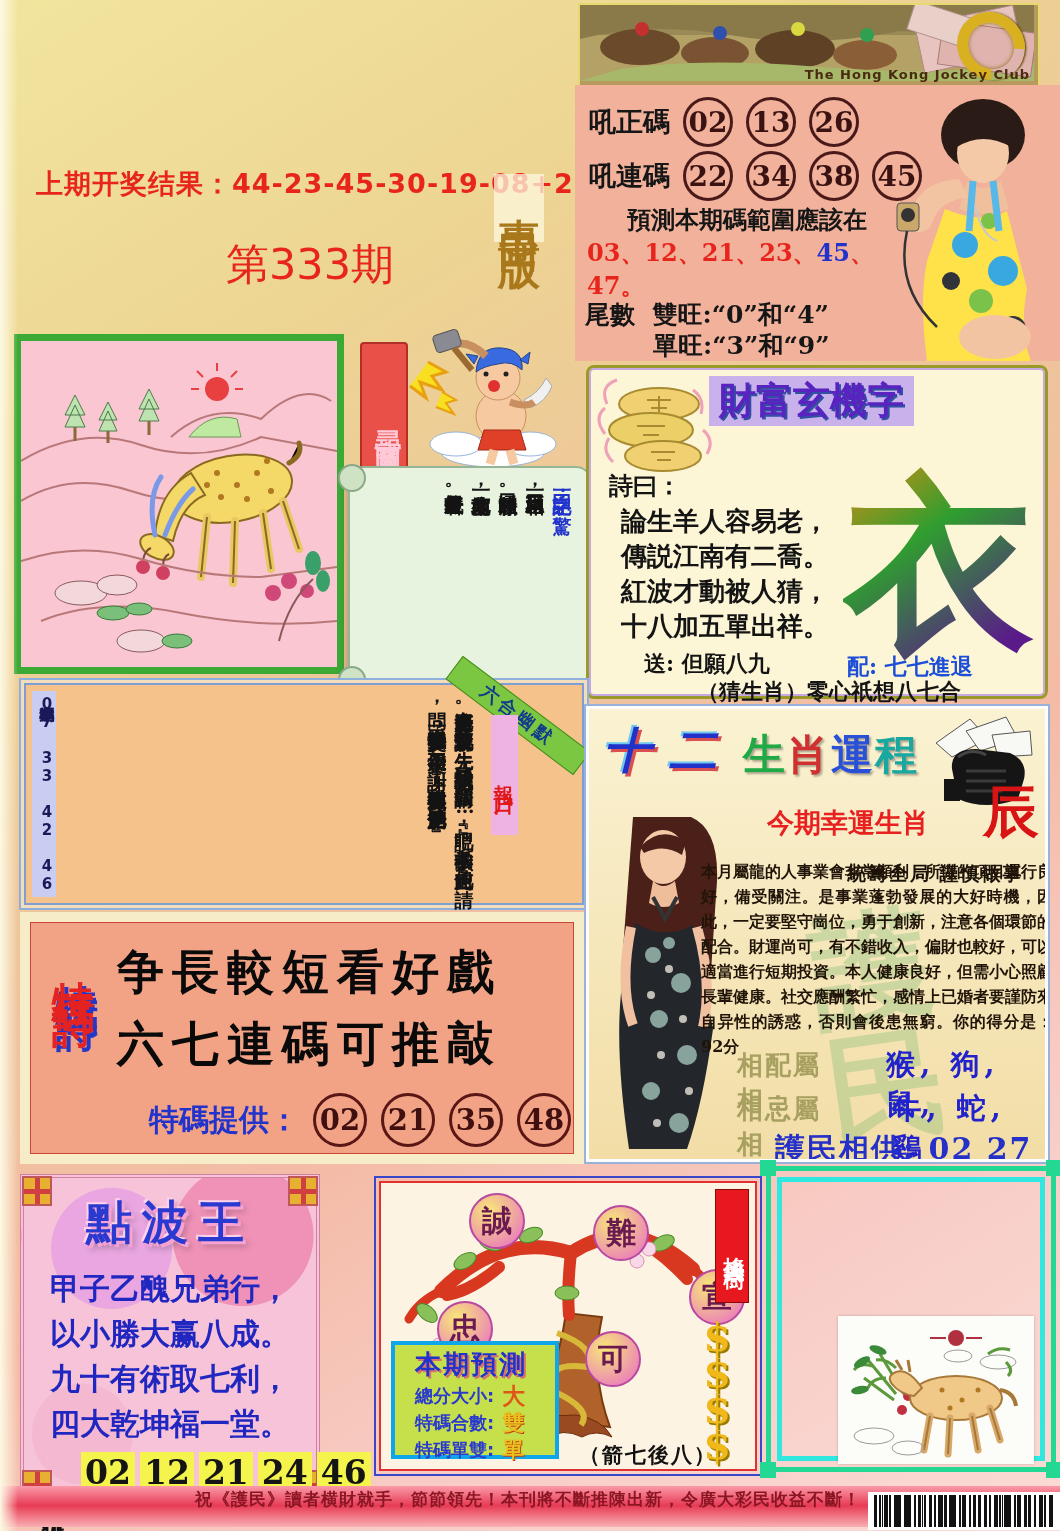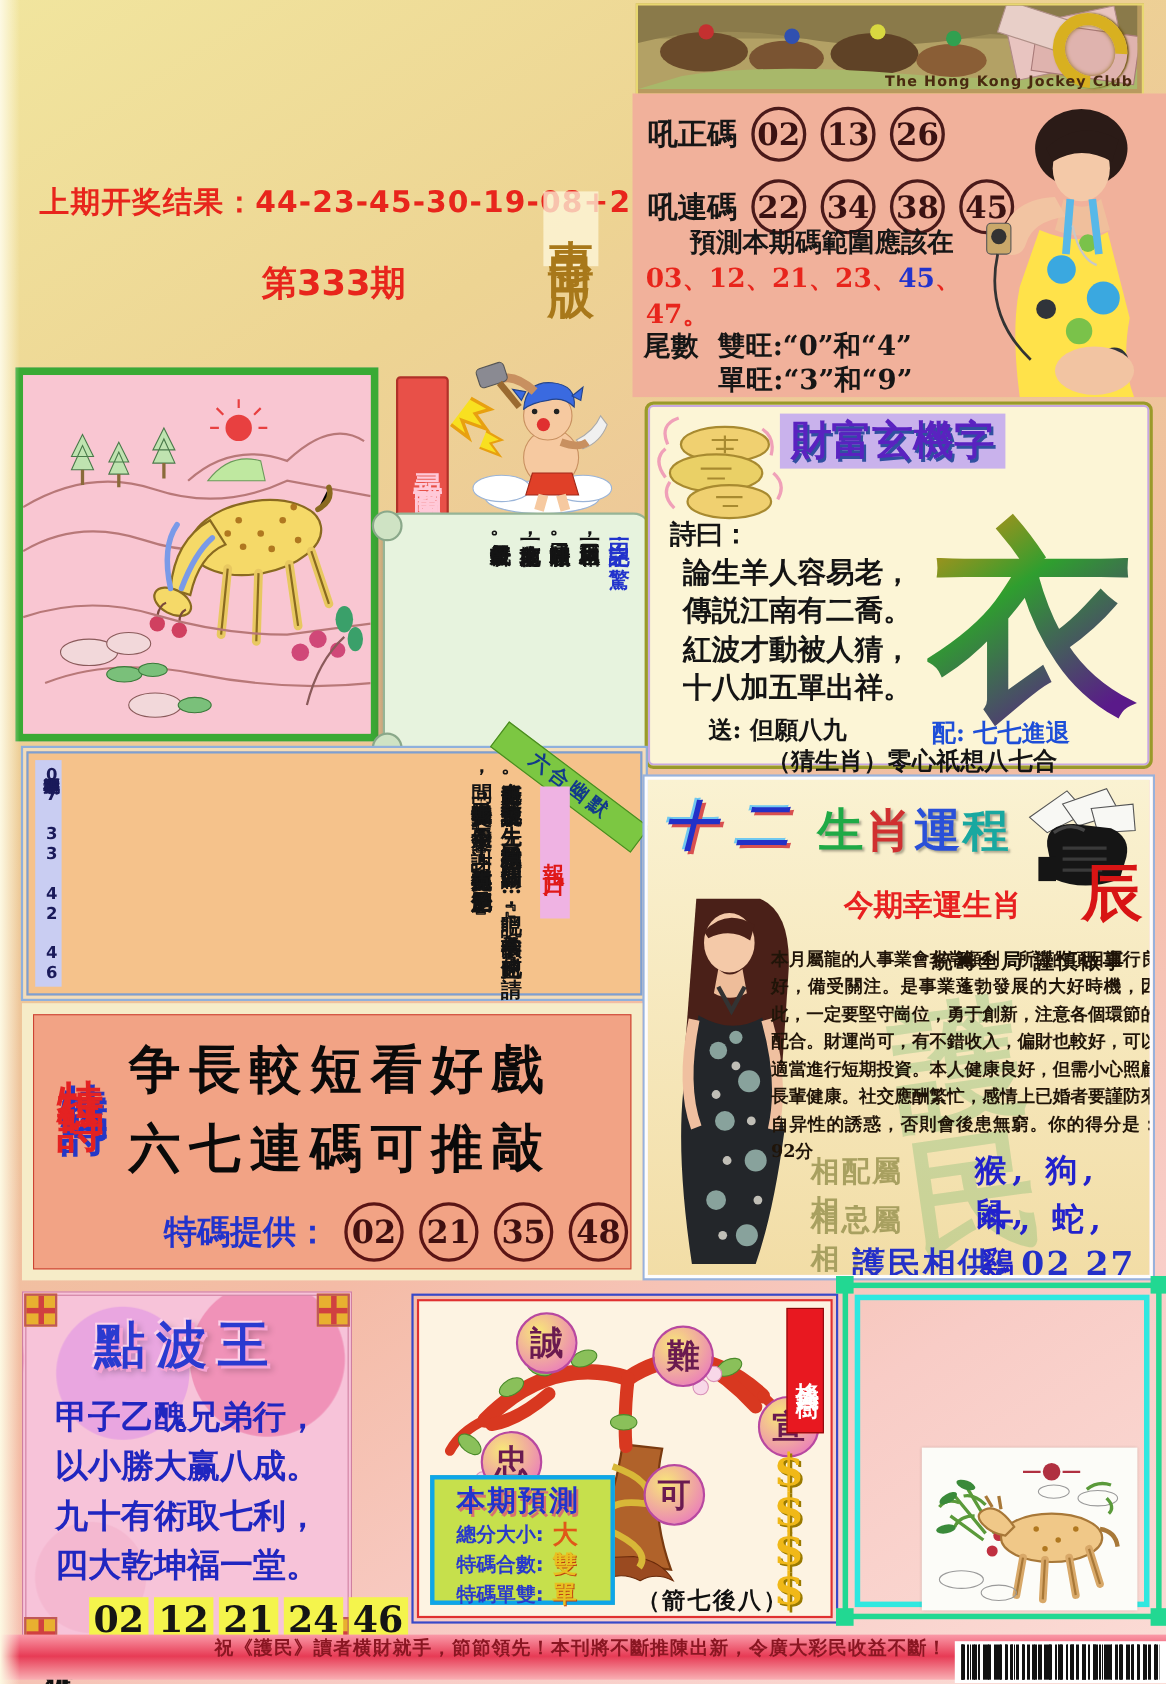--- a/index.html
+++ b/index.html
@@ -14,21 +14,21 @@
   
   #banner{position:absolute;left:578px;top:3px;width:458px;height:80px;border:2px solid #e8d870;overflow:hidden;background:#b89a5f;}
   #banner svg{display:block;}
   #horseshoe{position:absolute;right:14px;top:6px;width:44px;height:48px;border:11px solid #d8b020;
     border-radius:50%;border-bottom-color:transparent;transform:rotate(-42deg);
     box-shadow:inset 0 0 4px #8a6a10,1px 1px 2px #6a5208;}
   #club-name{position:absolute;right:8px;bottom:3px;font-size:13px;font-weight:bold;color:#4a2a10;letter-spacing:1px;}
 
   
   #lastdraw{position:absolute;left:36px;top:166px;font-size:27px;font-weight:bold;color:#e8251c;letter-spacing:1px;}
-  #issue{position:absolute;left:226px;top:236px;font-size:32px;font-weight:bold;color:#e8251c;margin-left:12px;}
+  #issue{position:absolute;left:226px;top:236px;font-size:43px;font-weight:normal;color:#e8251c;}
   #edition{position:absolute;left:494px;top:174px;font-size:42px;font-weight:bold;color:#a8781a;
     letter-spacing:16px;padding:10px 4px;background:rgba(253,248,222,.75);line-height:1;}
 
   
   #forecast{position:absolute;left:575px;top:85px;width:485px;height:276px;background:#f1b19b;}
   .frow{position:absolute;display:flex;align-items:center;gap:13px;}
   .flabel{font-size:27px;font-weight:bold;color:#161616;}
   .circ{display:inline-flex;align-items:center;justify-content:center;width:44px;height:44px;border:3px solid #4a1a1a;
     border-radius:50%;font-size:28px;font-weight:bold;color:#3a1212;}
   #range{position:absolute;left:12px;top:118px;width:320px;line-height:33px;}
@@ -201,21 +201,21 @@
   <div id="issue">第333期</div>
   <div id="edition" class="vtext serif">專田版</div>
 
   <div id="forecast">
     <div class="frow serif" style="left:14px;top:12px;">
       <span class="flabel">吼正碼</span>
       <span class="circ serif">02</span>
       <span class="circ serif">13</span>
       <span class="circ serif">26</span>
     </div>
-    <div class="frow serif" style="left:14px;top:78px;">
+    <div class="frow serif" style="left:14px;top:66px;">
       <span class="flabel">吼連碼</span>
       <span class="circ serif">22</span>
       <span class="circ serif">34</span>
       <span class="circ serif">38</span>
       <span class="circ serif">45</span>
     </div>
     <div id="range" class="serif">
       <div class="range1">預測本期碼範圍應該在</div>
       <div class="range3"><span>03、12、21、23、</span><span class="exblue">45</span><span>、47。</span></div>
     </div>

